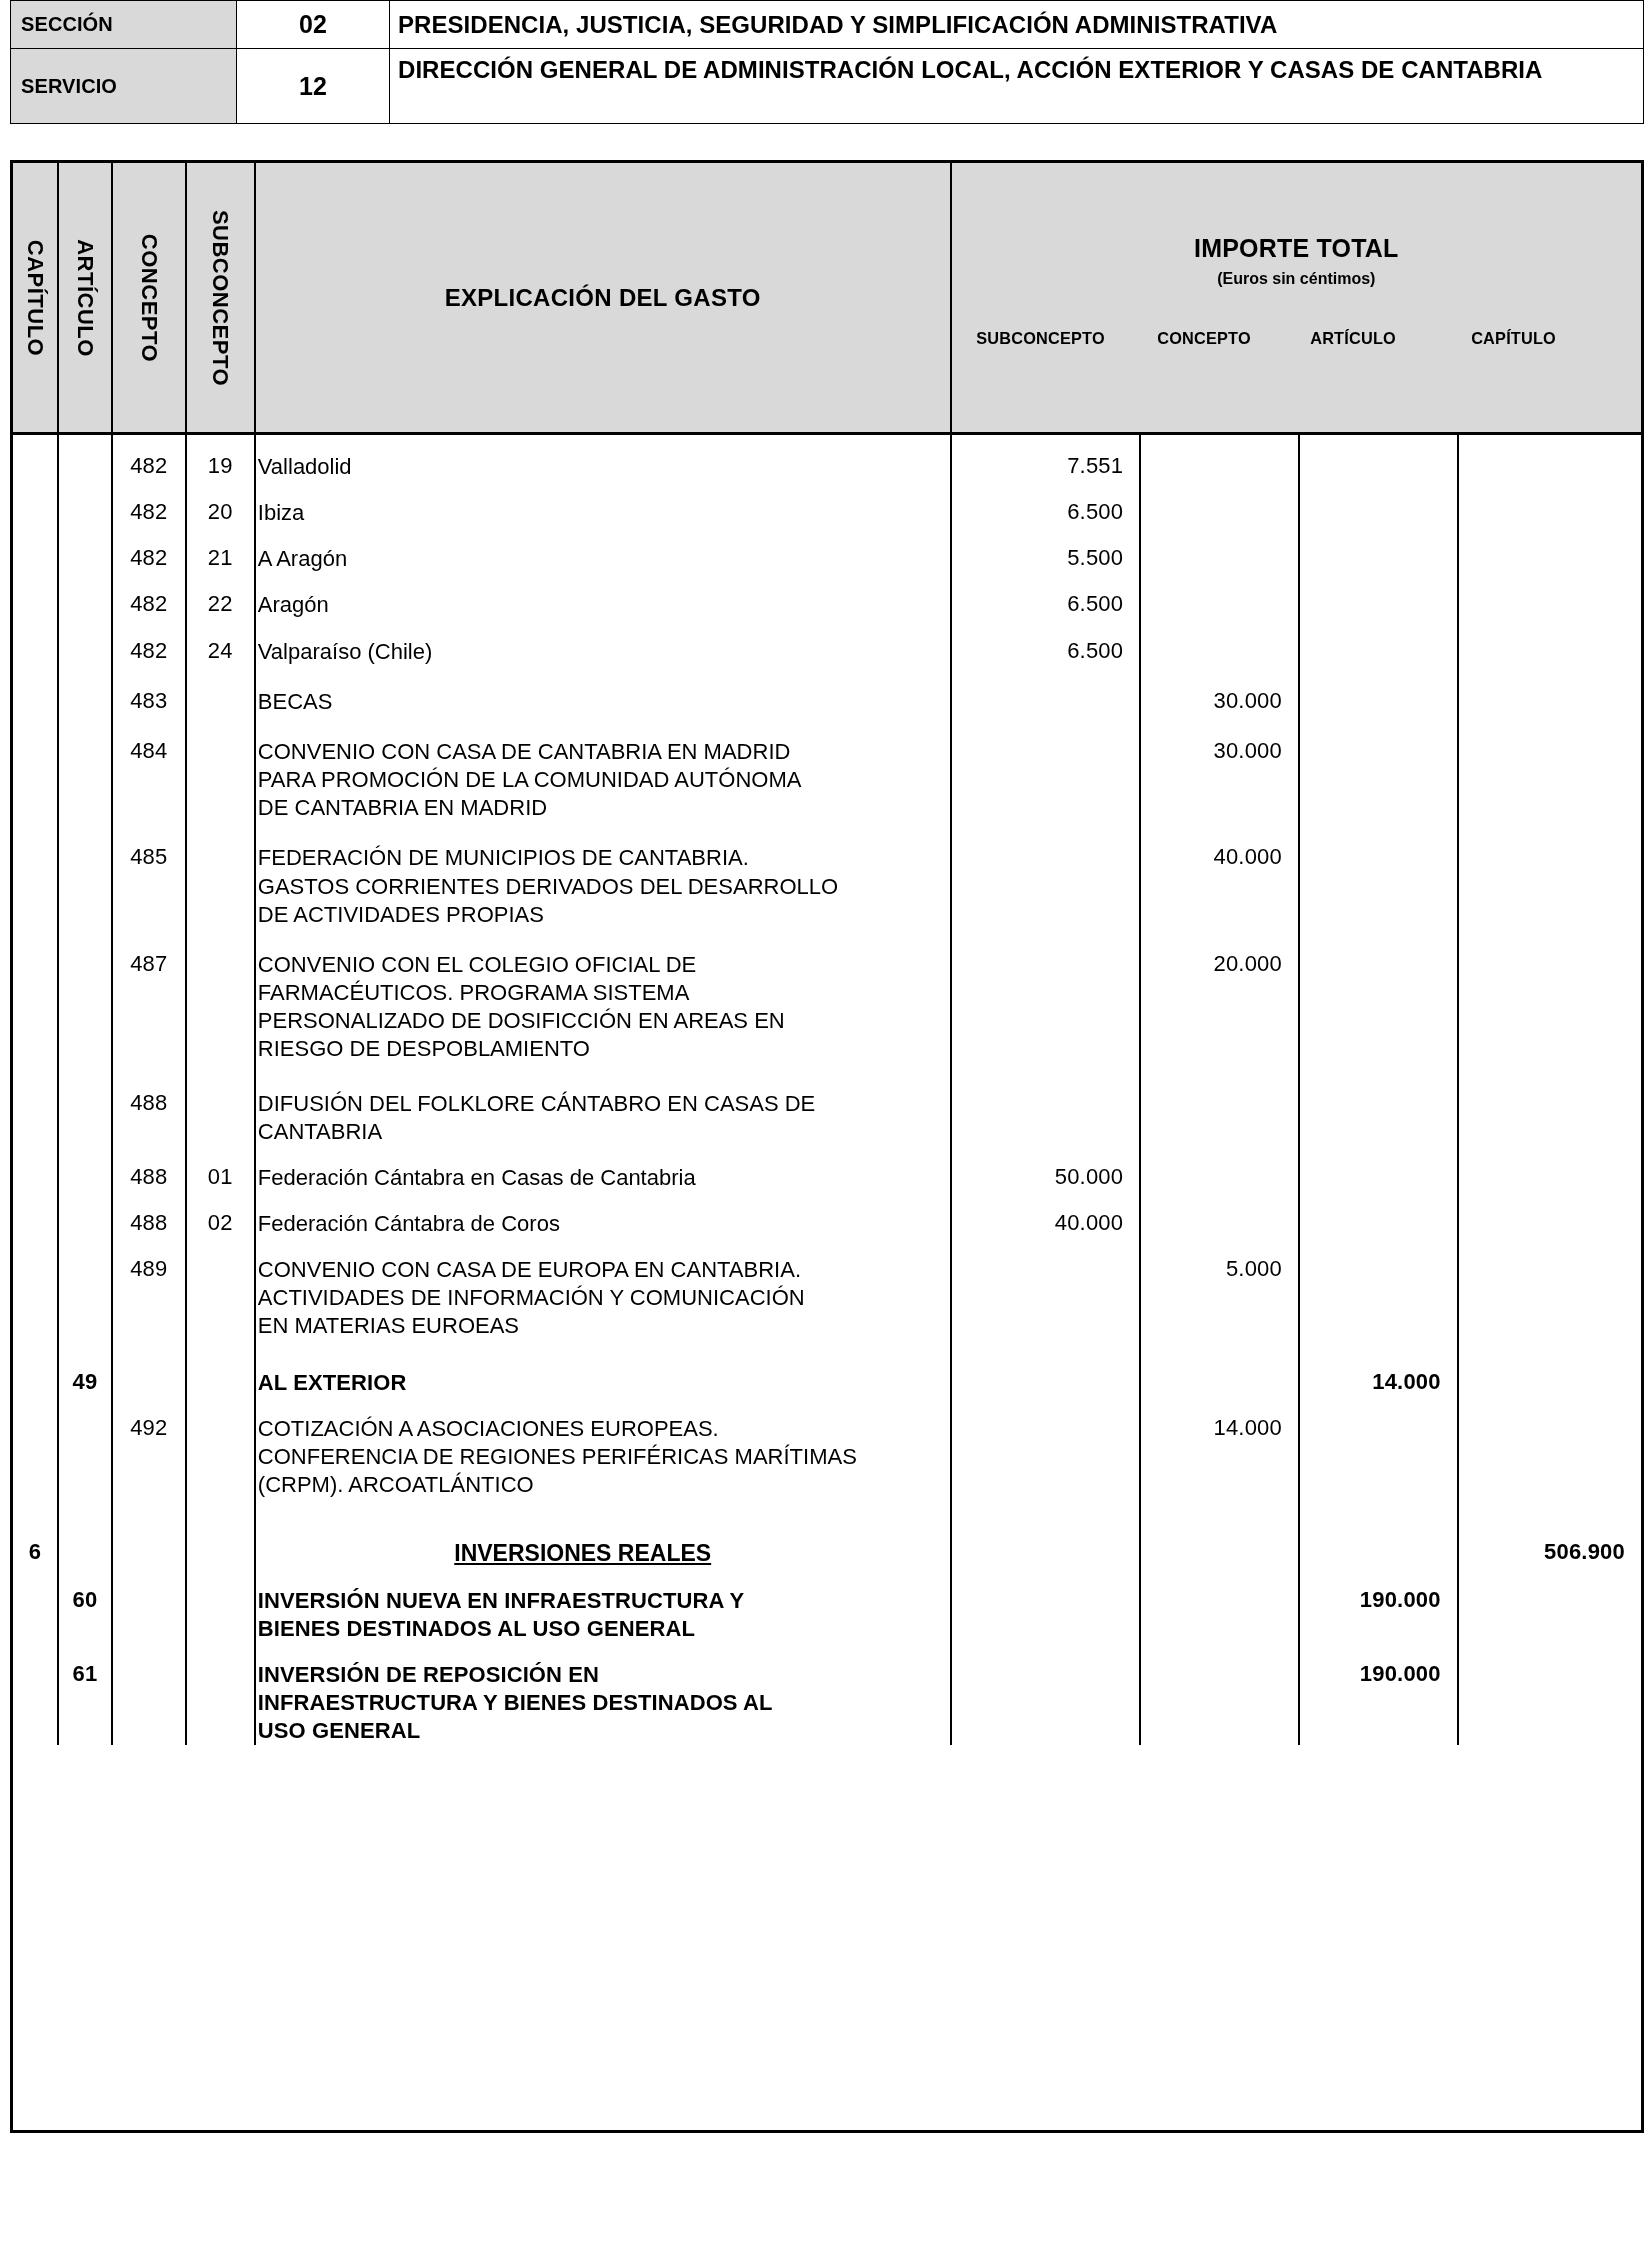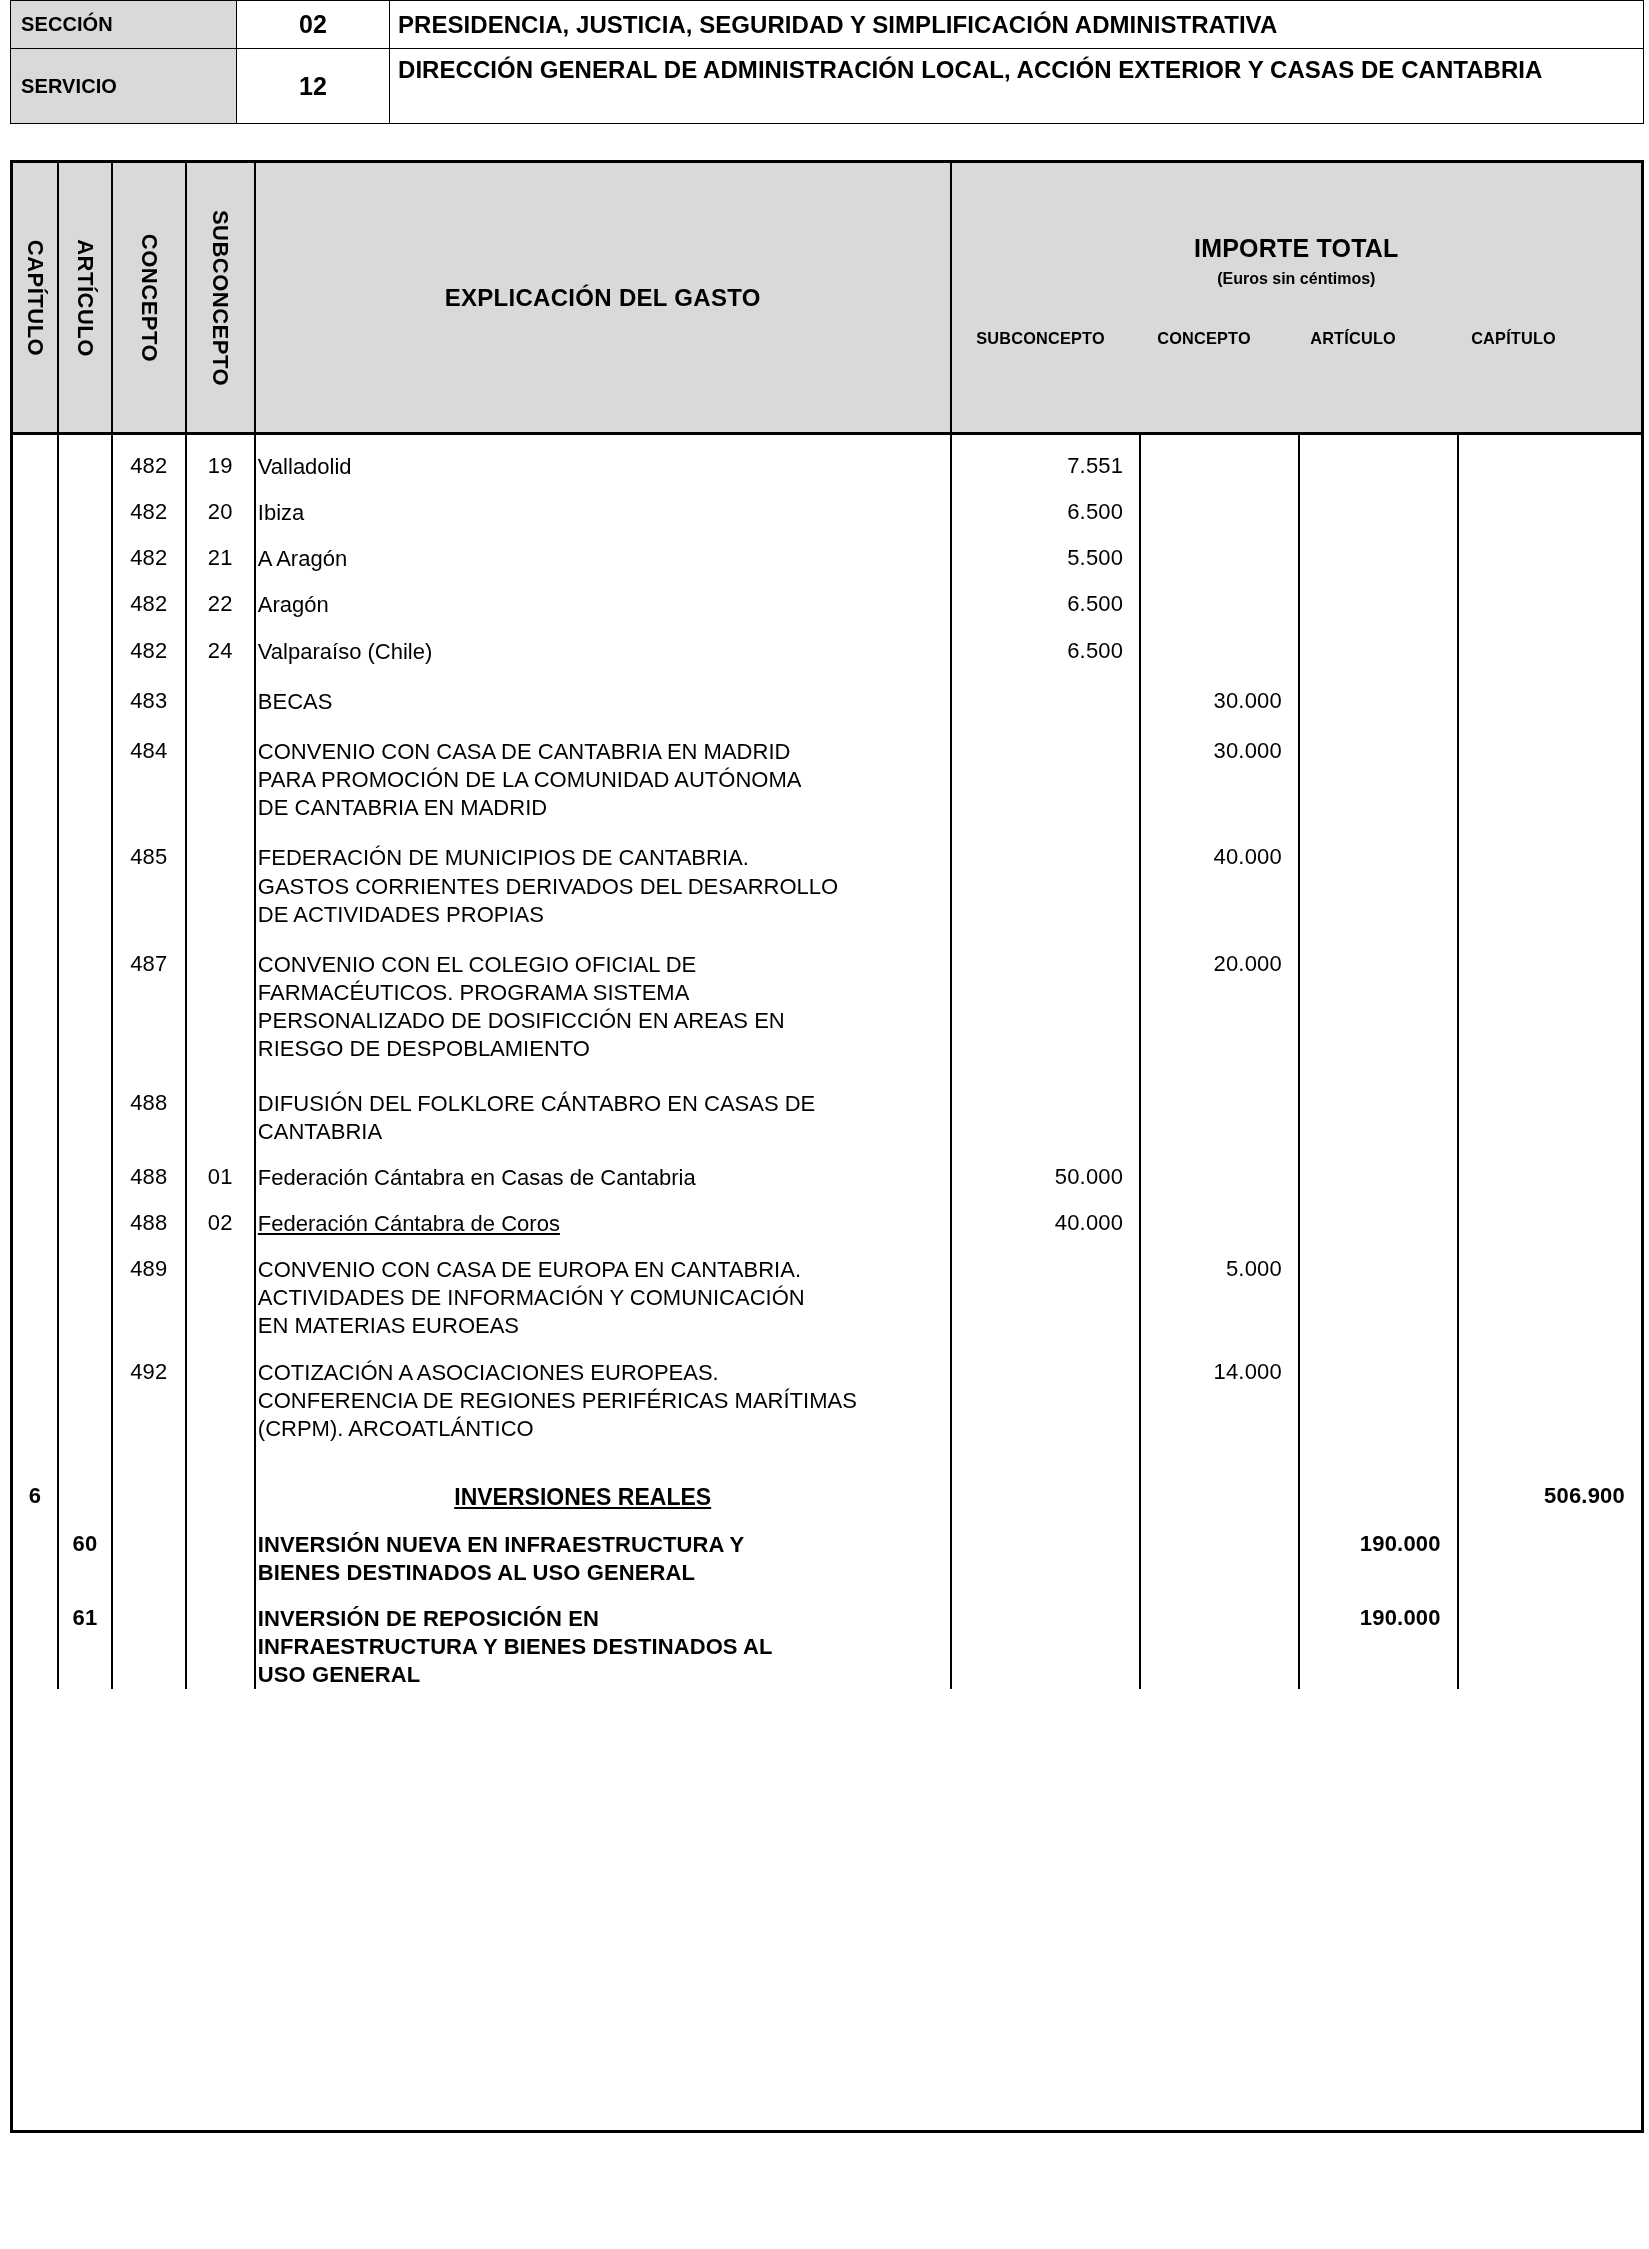--- a/index.html
+++ b/index.html
@@ -626,21 +626,21 @@
             </td>
             <td style="padding-top: 18px;">
               <div class="num"></div>
             </td>
             <td style="padding-top: 18px;">
               <div class="num">488</div>
             </td>
             <td style="padding-top: 18px;">
               <div class="num">02</div>
             </td>
-            <td style="padding-top: 18px; text-decoration: underline;">
+            <td style="padding-top: 18px;">
               <div class="expl">Federación Cántabra de Coros</div>
             </td>
             <td style="padding-top: 18px;">
               <div class="amt">40.000</div>
             </td>
             <td style="padding-top: 18px;">
               <div class="amt"></div>
             </td>
             <td style="padding-top: 18px;">
               <div class="amt"></div>
@@ -674,20 +674,49 @@
               <div class="amt">5.000</div>
             </td>
             <td style="padding-top: 18px;">
               <div class="amt"></div>
             </td>
             <td style="padding-top: 18px;">
               <div class="amt"></div>
             </td>
           </tr>
           <tr class="brow">
+            <td style="padding-top: 28px;">
+              <div class="num num-b"></div>
+            </td>
+            <td style="padding-top: 28px;">
+              <div class="num num-b">49</div>
+            </td>
+            <td style="padding-top: 28px;">
+              <div class="num"></div>
+            </td>
+            <td style="padding-top: 28px;">
+              <div class="num"></div>
+            </td>
+            <td style="padding-top: 28px;">
+              <div class="expl bold">AL EXTERIOR</div>
+            </td>
+            <td style="padding-top: 28px;">
+              <div class="amt"></div>
+            </td>
+            <td style="padding-top: 28px;">
+              <div class="amt"></div>
+            </td>
+            <td style="padding-top: 28px;">
+              <div class="amt amt-b">14.000</div>
+            </td>
+            <td style="padding-top: 28px;">
+              <div class="amt amt-b"></div>
+            </td>
+          </tr>
+          <tr class="brow">
             <td style="padding-top: 18px;">
               <div class="num"></div>
             </td>
             <td style="padding-top: 18px;">
               <div class="num"></div>
             </td>
             <td style="padding-top: 18px;">
               <div class="num">492</div>
             </td>
             <td style="padding-top: 18px;">

